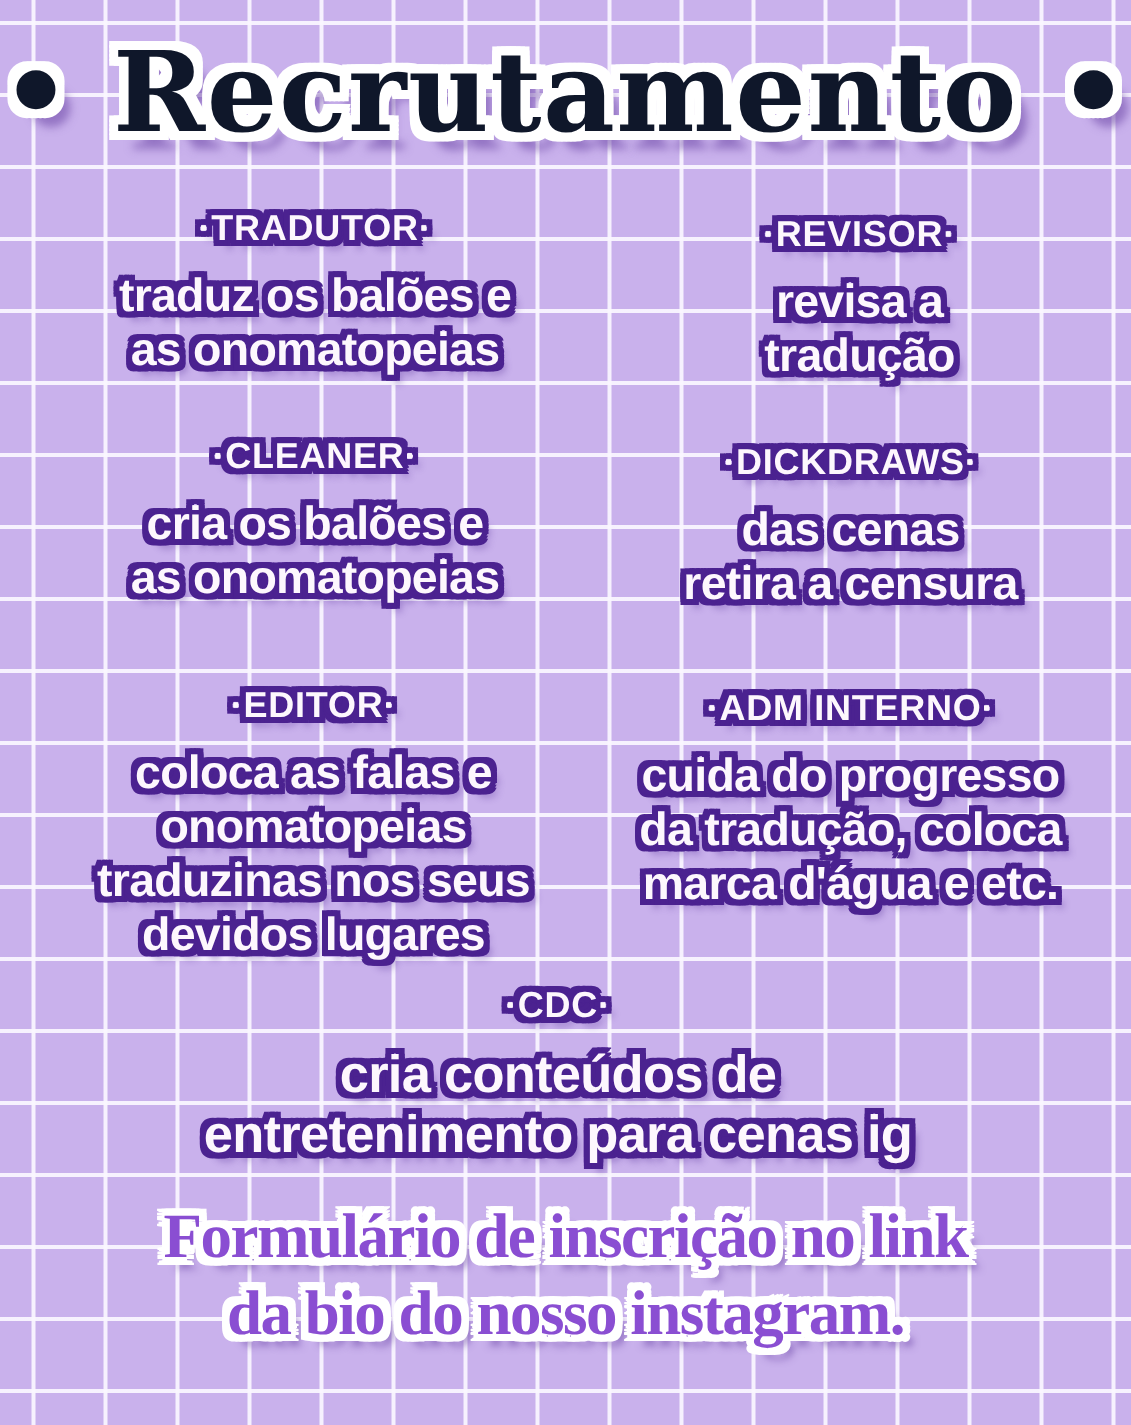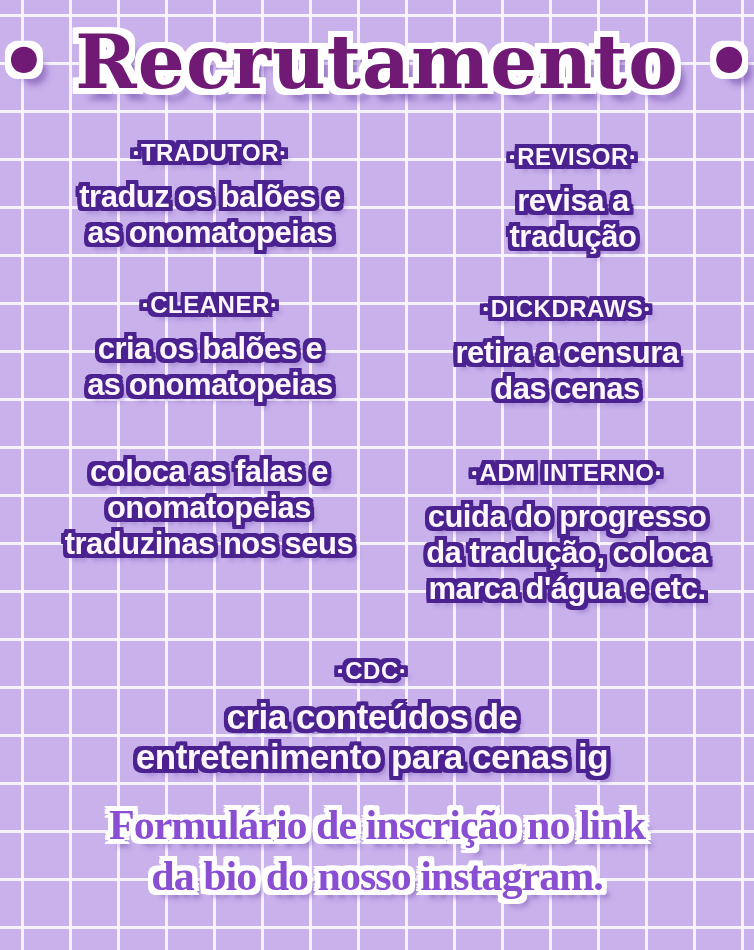--- a/index.html
+++ b/index.html
@@ -30,21 +30,21 @@
     top: 22px;
     left: 0;
     width: 754px;
     margin: 0;
     text-align: center;
     font-family: "DejaVu Serif", serif;
     font-weight: bold;
     font-size: 74px;
     line-height: 80px;
     letter-spacing: 1px;
-    color: #701a75;
+    color: #0f172a;
     text-shadow:
       -6px -6px 0 #ffffff, -6px -3px 0 #ffffff, -6px 0 0 #ffffff, -6px 3px 0 #ffffff, -6px 6px 0 #ffffff,
       -3px -6px 0 #ffffff, -3px 6px 0 #ffffff,
        0 -6px 0 #ffffff,  0 6px 0 #ffffff,
        3px -6px 0 #ffffff, 3px 6px 0 #ffffff,
        6px -6px 0 #ffffff, 6px -3px 0 #ffffff, 6px 0 0 #ffffff, 6px 3px 0 #ffffff, 6px 6px 0 #ffffff,
       -5px -5px 0 #ffffff, 5px -5px 0 #ffffff, -5px 5px 0 #ffffff, 5px 5px 0 #ffffff,
       10px 12px 6px rgba(106,68,164,0.55);
   }
 
@@ -131,28 +131,30 @@
   </section>
 
   <section class="sec s2">
     <div class="label ow">·CLEANER·</div>
     <div class="line ow">cria os balões e</div>
     <div class="line ow">as onomatopeias</div>
   </section>
 
   <section class="sec s3">
     <div class="label ow">·DICKDRAWS·</div>
+    <div class="line ow">das cenas</div>
     <div class="line ow">retira a censura</div>
-    <div class="line ow">das cenas</div>
   </section>
 
   <section class="sec s4">
+    <div class="label ow">·EDITOR·</div>
     <div class="line ow">coloca as falas e</div>
     <div class="line ow">onomatopeias</div>
     <div class="line ow">traduzinas nos seus</div>
+    <div class="line ow">devidos lugares</div>
   </section>
 
   <section class="sec s5">
     <div class="label ow">·ADM INTERNO·</div>
     <div class="line ow">cuida do progresso</div>
     <div class="line ow">da tradução, coloca</div>
     <div class="line ow">marca d'água e etc.</div>
   </section>
 
   <section class="sec s6">

